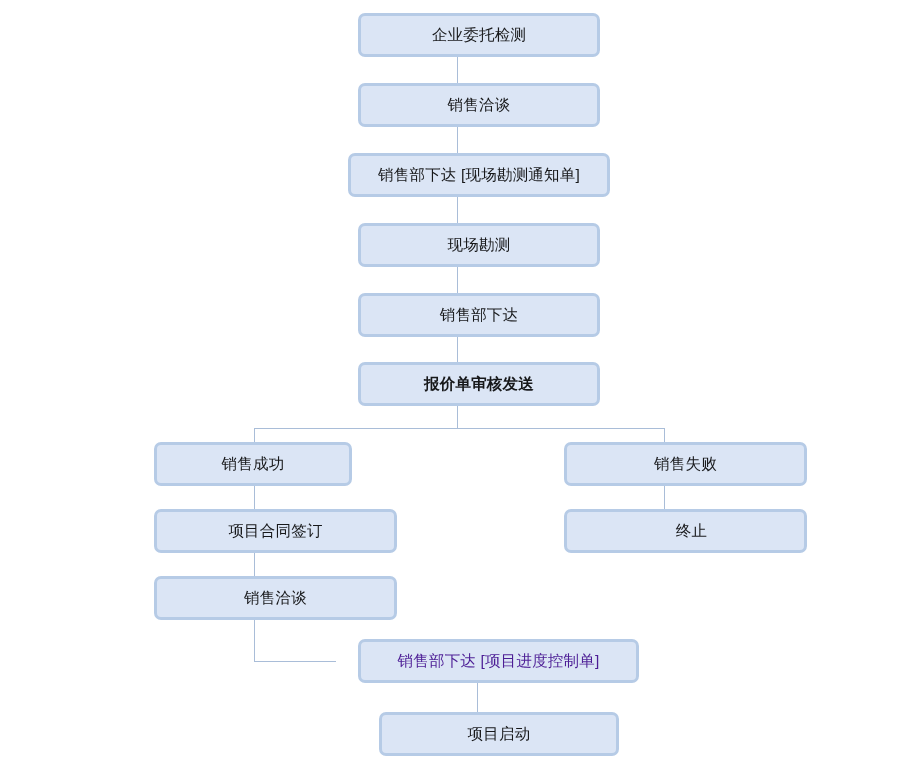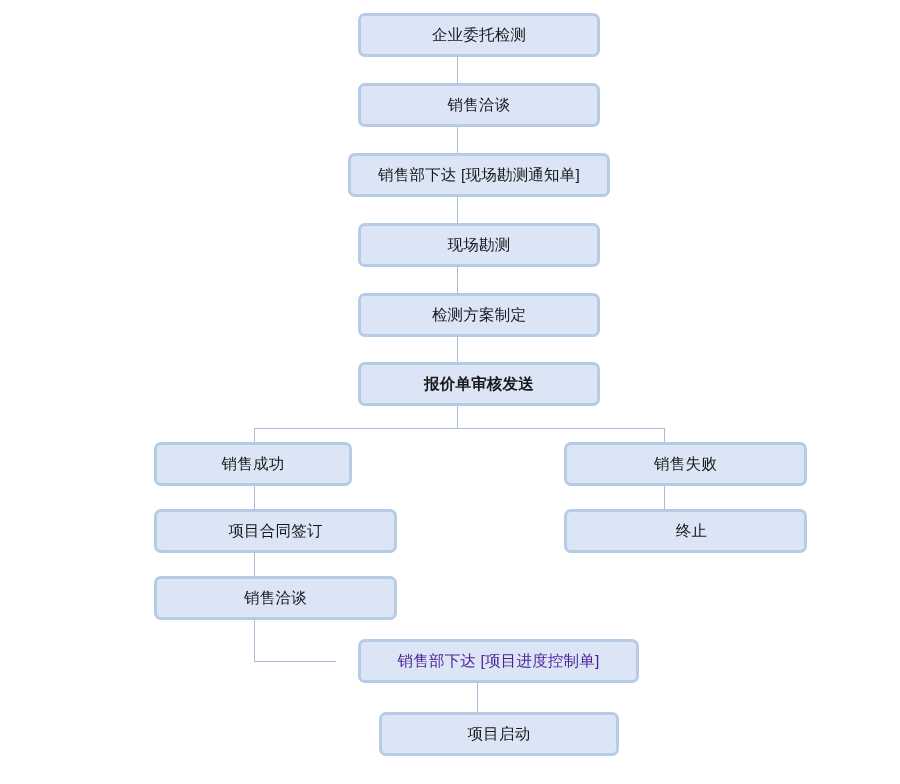--- a/index.html
+++ b/index.html
@@ -68,21 +68,21 @@
     <div class="node" style="left: 336px; top: 83px; width: 242px; height: 44px; background: rgb(219, 229, 245); border-color: rgb(182, 203, 230); color: rgb(23, 24, 26); border-radius: 7px; font-size: 15.5px;">
       <span>销售洽谈</span>
     </div>
     <div class="node" style="left: 326px; top: 153px; width: 262px; height: 44px; background: rgb(219, 229, 245); border-color: rgb(182, 203, 230); color: rgb(23, 24, 26); border-radius: 7px; font-size: 15.5px;">
       <span>销售部下达 [现场勘测通知单]</span>
     </div>
     <div class="node" style="left: 336px; top: 223px; width: 242px; height: 44px; background: rgb(219, 229, 245); border-color: rgb(182, 203, 230); color: rgb(23, 24, 26); border-radius: 7px; font-size: 15.5px;">
       <span>现场勘测</span>
     </div>
     <div class="node" style="left: 336px; top: 293px; width: 242px; height: 44px; background: rgb(219, 229, 245); border-color: rgb(182, 203, 230); color: rgb(23, 24, 26); border-radius: 7px; font-size: 15.5px;">
-      <span>检测方案制定</span>
+      <span>销售部下达</span>
     </div>
     <div class="node" style="left: 336px; top: 362px; width: 242px; height: 44px; background: rgb(219, 229, 245); border-color: rgb(182, 203, 230); color: rgb(23, 24, 26); border-radius: 7px; font-size: 15.5px; font-weight: bold;">
       <span>报价单审核发送</span>
     </div>
     <div class="node" style="left: 132px; top: 442px; width: 198px; height: 44px; background: rgb(219, 229, 245); border-color: rgb(182, 203, 230); color: rgb(23, 24, 26); border-radius: 7px; font-size: 15.5px;">
       <span>销售成功</span>
     </div>
     <div class="node" style="left: 542px; top: 442px; width: 243px; height: 44px; background: rgb(219, 229, 245); border-color: rgb(182, 203, 230); color: rgb(23, 24, 26); border-radius: 7px; font-size: 15.5px;">
       <span>销售失败</span>
     </div>

